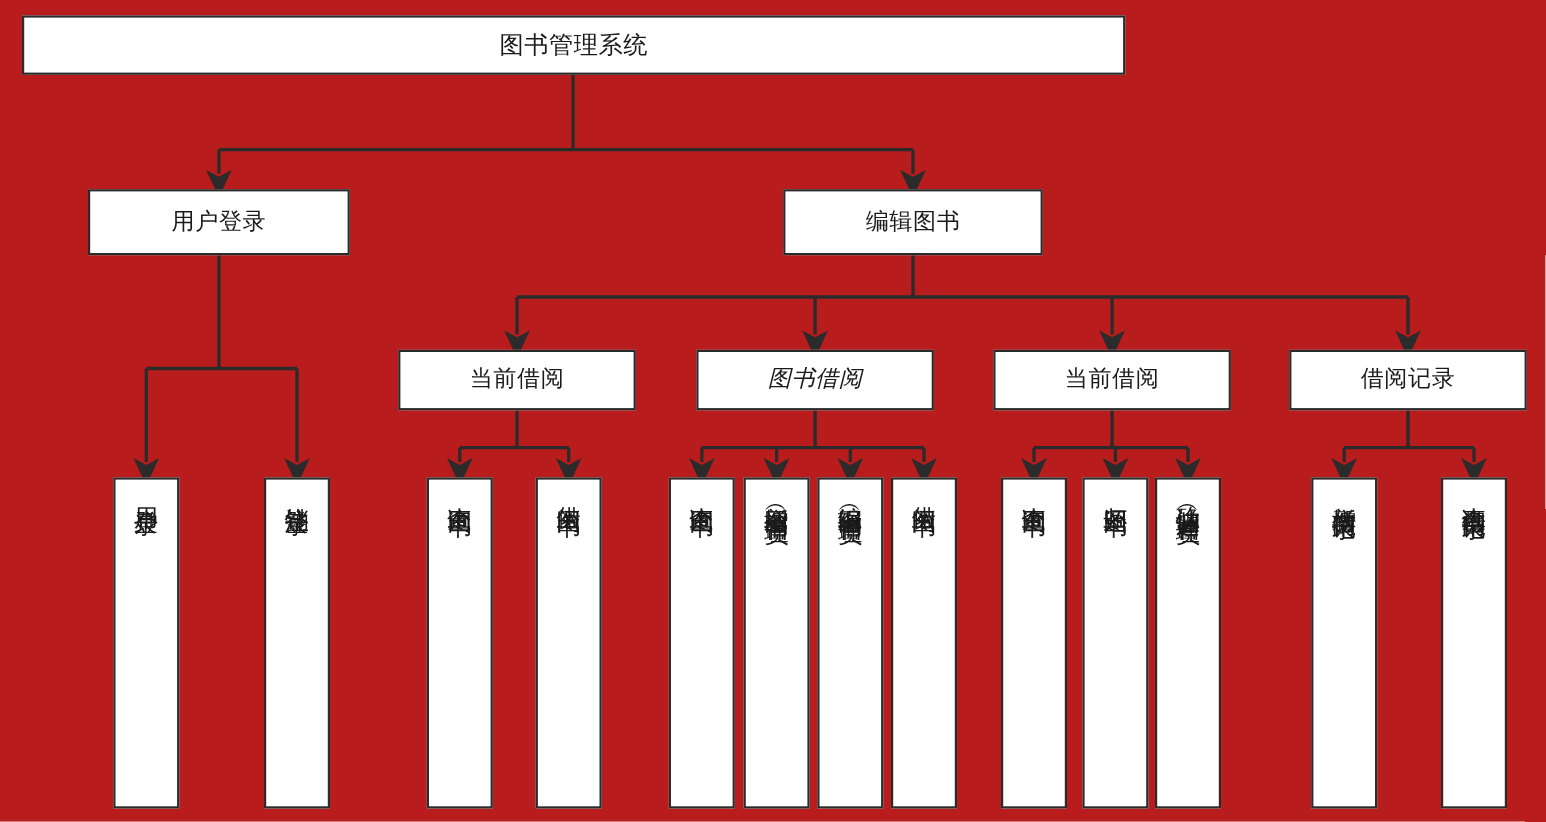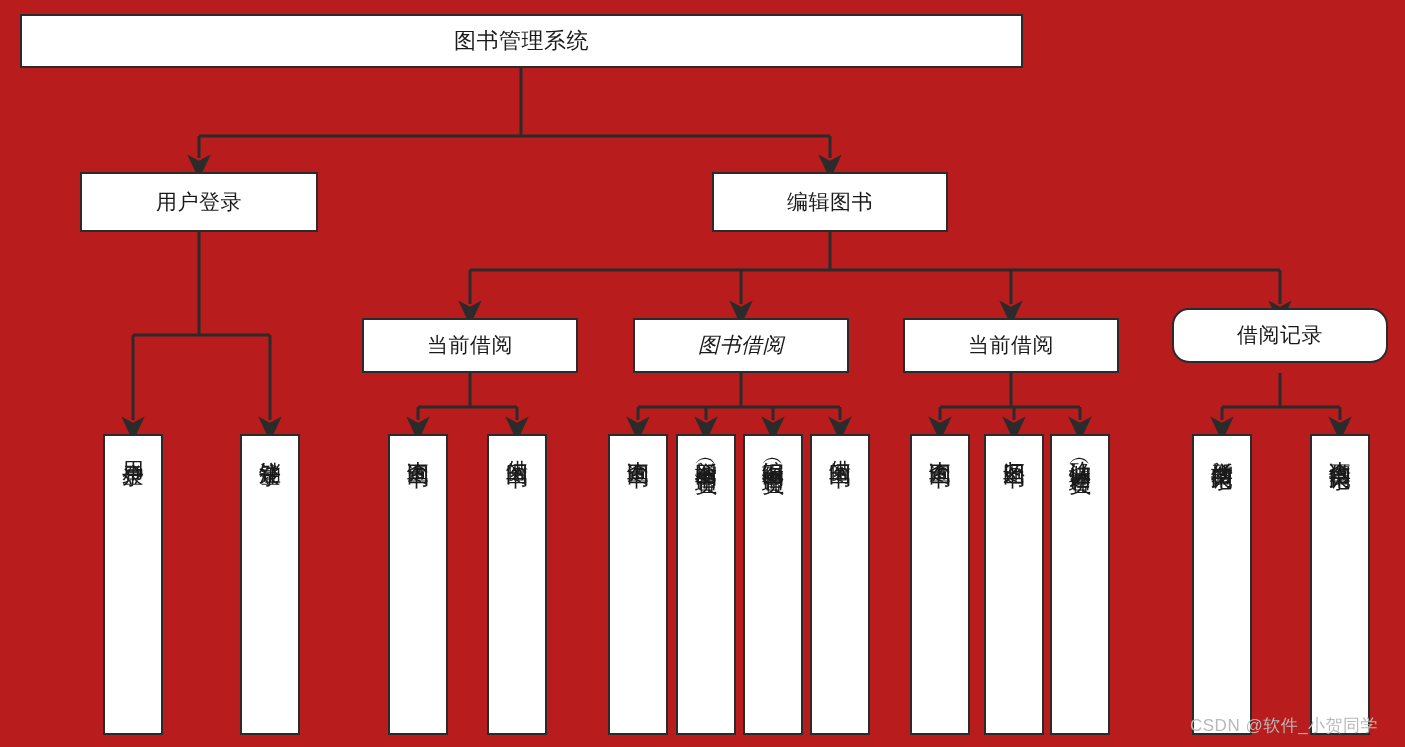--- a/index.html
+++ b/index.html
@@ -134,21 +134,21 @@
       </div>
       <div class="node horizontal" style="left: 362px; top: 318px; width: 216px; height: 55px;">
         <span class="node-label">当前借阅</span>
       </div>
       <div class="node horizontal" style="left: 633px; top: 318px; width: 216px; height: 55px; font-style: italic;">
         <span class="node-label">图书借阅</span>
       </div>
       <div class="node horizontal" style="left: 903px; top: 318px; width: 216px; height: 55px;">
         <span class="node-label">当前借阅</span>
       </div>
-      <div class="node horizontal" style="left: 1172px; top: 308px; width: 216px; height: 55px; border-radius: 17px;">
+      <div class="node horizontal" style="left: 1172px; top: 318px; width: 216px; height: 55px;">
         <span class="node-label">借阅记录</span>
       </div>
       <div class="node vertical" style="left: 103px; top: 434px; width: 60px; height: 301px;">
         <span class="node-label">用户登录</span>
       </div>
       <div class="node vertical" style="left: 240px; top: 434px; width: 60px; height: 301px;">
         <span class="node-label">注销登录</span>
       </div>
       <div class="node vertical" style="left: 388px; top: 434px; width: 60px; height: 301px;">
         <span class="node-label">查询图书</span>
@@ -178,14 +178,13 @@
         <span class="node-label">确认归还（管理员）</span>
       </div>
       <div class="node vertical" style="left: 1192px; top: 434px; width: 60px; height: 301px;">
         <span class="node-label">新增借阅记录</span>
       </div>
       <div class="node vertical" style="left: 1310px; top: 434px; width: 60px; height: 301px;">
         <span class="node-label">查询借阅记录</span>
       </div>
     </div>
 
-  <div class="watermark" style="left:1190px; top:714px;">CSDN @软件_小贺同学</div>
 </div>
 
 </body></html>

